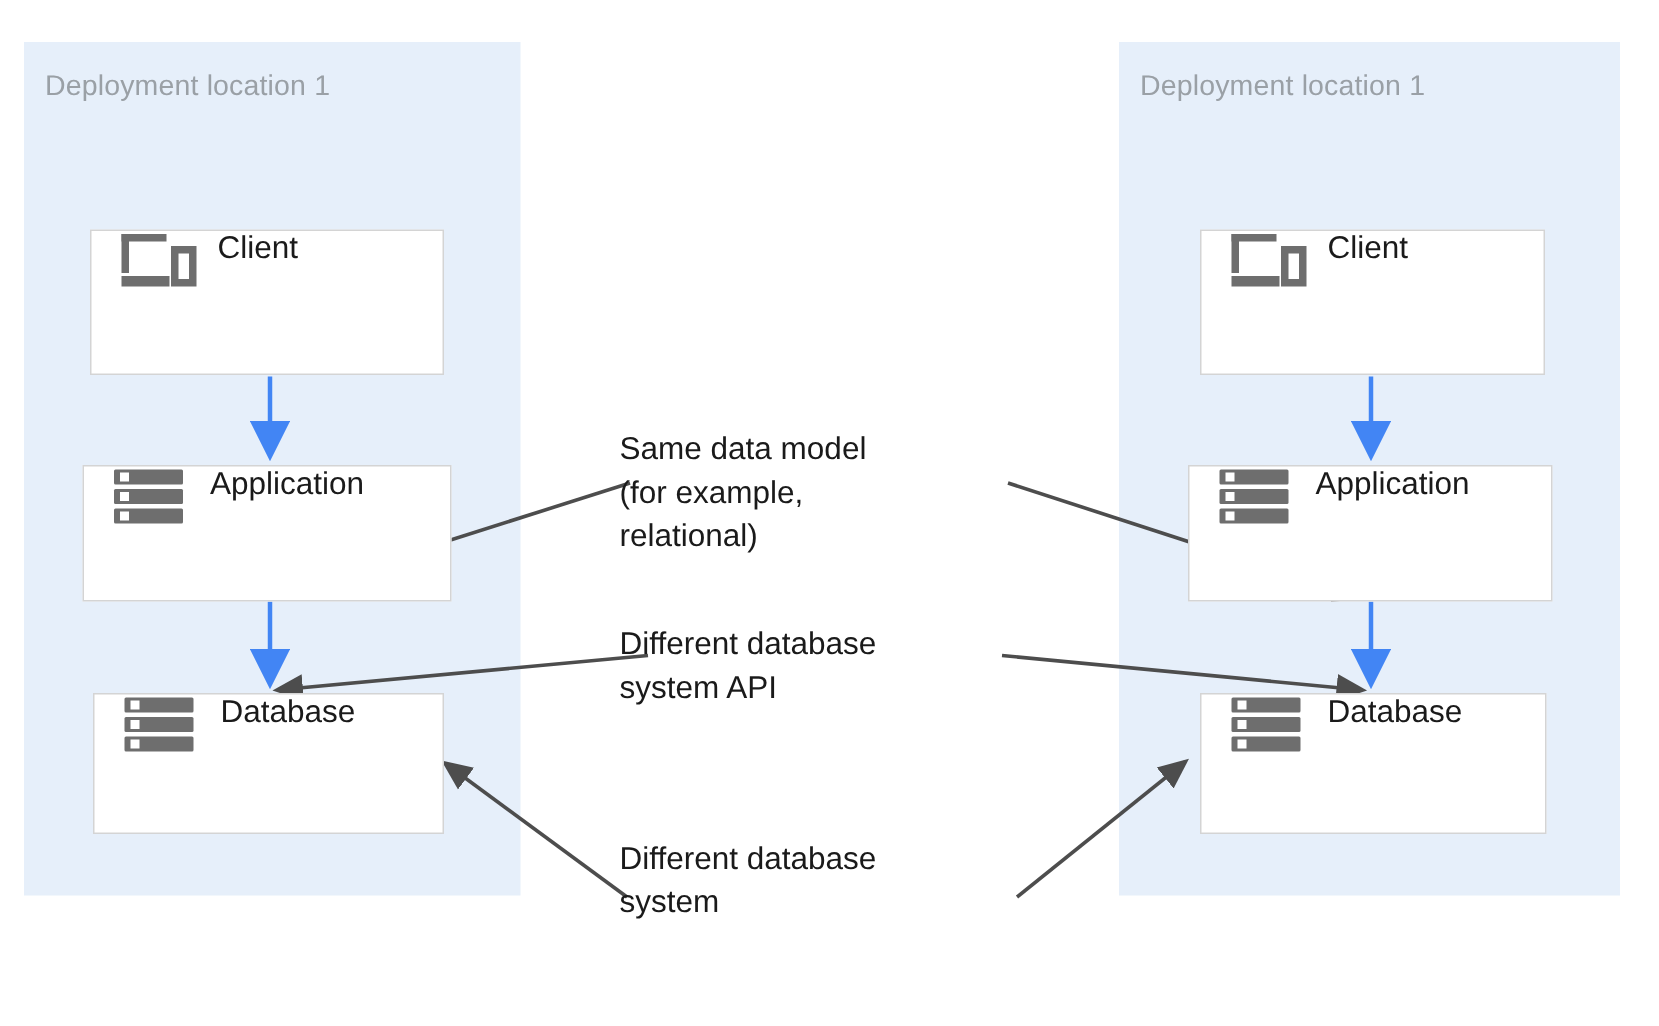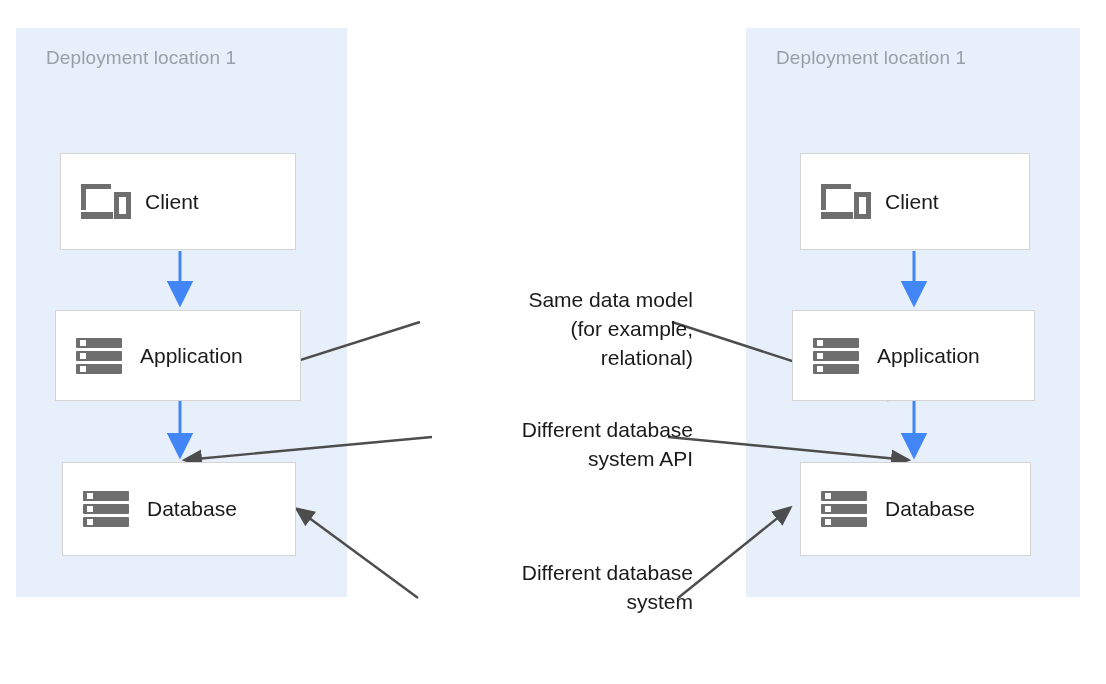--- a/index.html
+++ b/index.html
@@ -22,36 +22,36 @@
   
   .panel {
     position: absolute;
     background: #e6effa;
   }
   #panel-left  { left: 16px;  top: 28px; width: 331px; height: 569px; }
   #panel-right { left: 746px; top: 28px; width: 334px; height: 569px; }
 
   .panel-title {
     position: absolute;
-    left: 30px;
+    left: 14px;
     top: 19px;
     font-size: 19px;
     color: #9aa0a6;
     letter-spacing: 0.1px;
     white-space: nowrap;
   }
 
   
   .node {
     position: absolute;
     background: #ffffff;
     border: 1px solid #d4d4d4;
     box-sizing: border-box;
     display: flex;
-    align-items: center;
+    align-items: flex-start;
   }
   .node-icon {
     flex: 0 0 auto;
     margin-left: 20px;
     width: 48px;
     height: 40px;
     position: relative;
   }
   .node-label {
     font-size: 21px;
@@ -120,21 +120,21 @@
     position: absolute;
     left: 0; top: 0;
     width: 1106px;
     height: 684px;
     pointer-events: none;
   }
 
   
   .annotation {
     position: absolute;
-    text-align: right;
+    text-align: left;
     font-size: 21px;
     line-height: 29px;
     color: #1a1a1a;
     white-space: pre-line;
   }
   #ann-model  { left: 413px; top: 285px; width: 280px; }
   #ann-api    { left: 413px; top: 415px; width: 280px; }
   #ann-system { left: 413px; top: 558px; width: 280px; }
 </style>
 </head>

